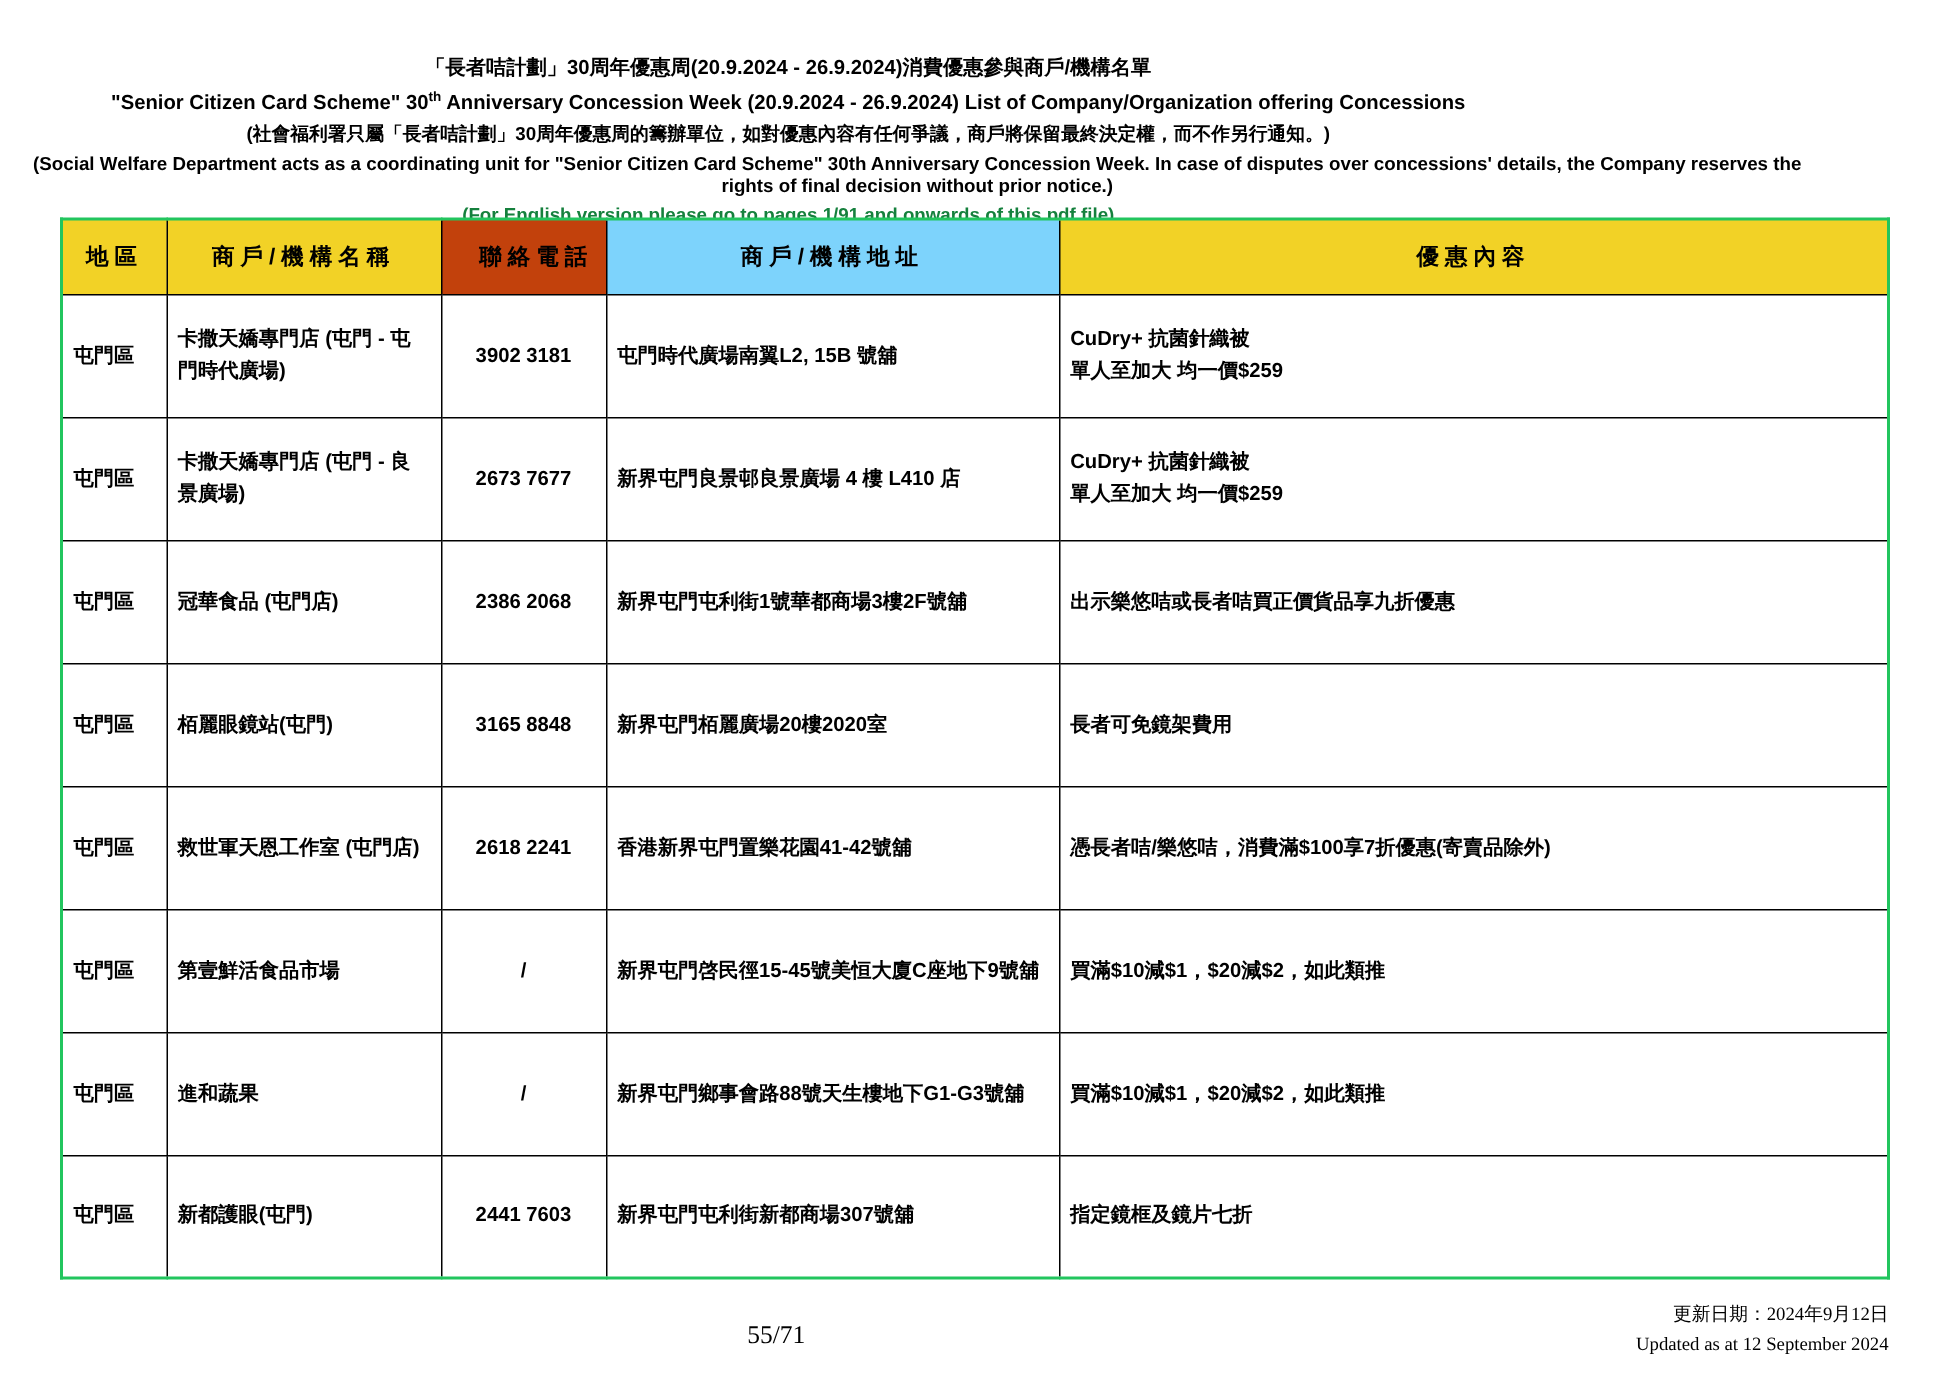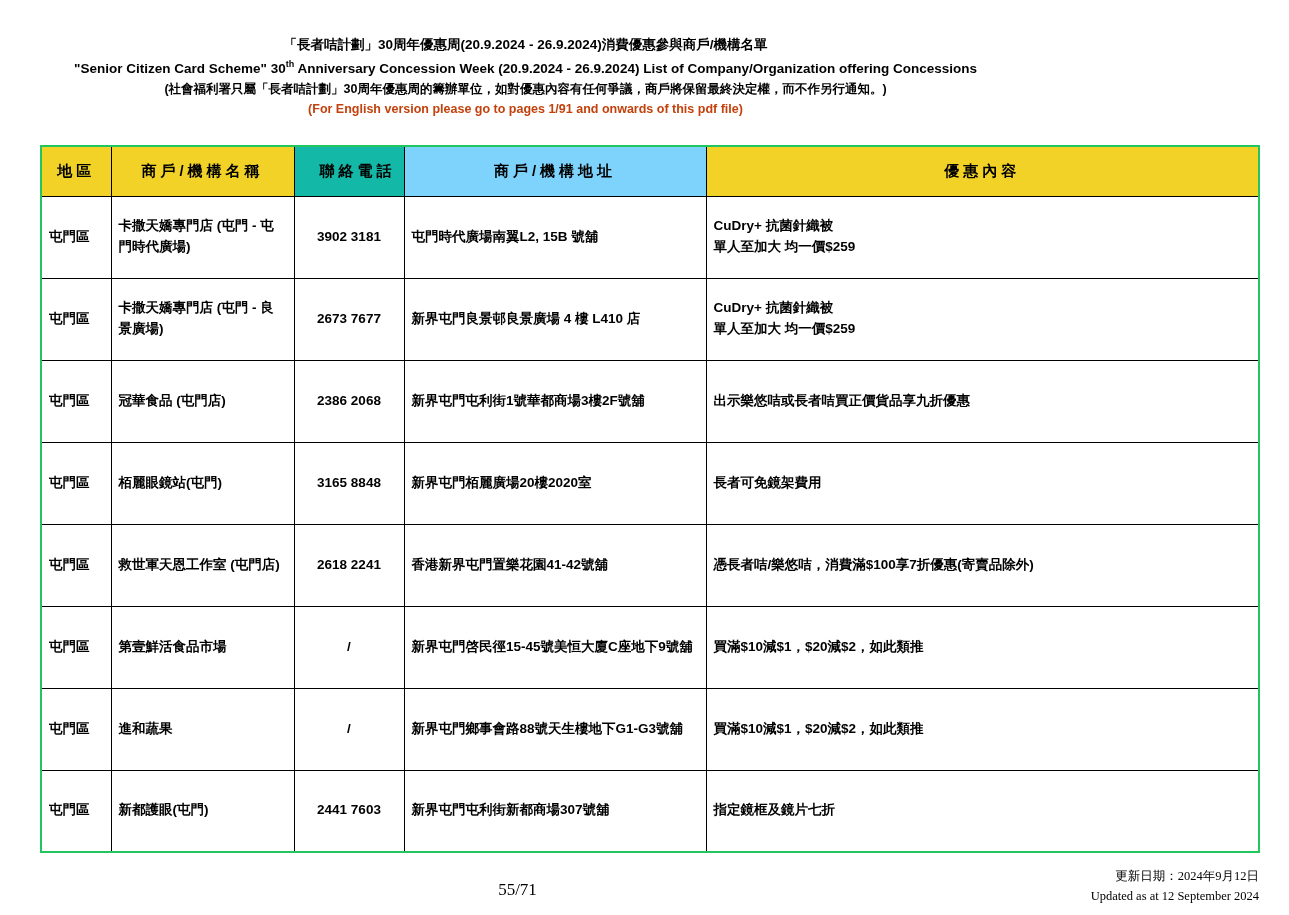--- a/index.html
+++ b/index.html
@@ -78,36 +78,37 @@
     line-height: 20px;
   }
 </style>
 </head>
 <body>
 
 <div class="doc-header">
   <div class="title-zh">「長者咭計劃」30周年優惠周(20.9.2024 - 26.9.2024)消費優惠參與商戶/機構名單</div>
   <div class="title-en"><span>"Senior Citizen Card Scheme" 30</span><sup>th</sup><span> Anniversary Concession Week (20.9.2024 - 26.9.2024) List of Company/Organization offering Concessions</span></div>
   <div class="note-zh">(社會福利署只屬「長者咭計劃」30周年優惠周的籌辦單位，如對優惠內容有任何爭議，商戶將保留最終決定權，而不作另行通知。)</div>
-  <div class="note-red" style="color: #c2410c;">(For English version please go to pages 1/91 and onwards of this pdf file)</div>
+  <div class="note-en">(Social Welfare Department acts as a coordinating unit for "Senior Citizen Card Scheme" 30th Anniversary Concession Week. In case of disputes over concessions' details, the Company reserves the rights of final decision without prior notice.)</div>
+  <div class="note-red" style="color: #15803d;">(For English version please go to pages 1/91 and onwards of this pdf file)</div>
 </div>
 
 <table class="concessions">
   <colgroup>
     <col class="c-district">
       <col class="c-name">
       <col class="c-phone">
       <col class="c-address">
       <col class="c-concession">
   </colgroup>
   <thead>
     <tr>
       <th style="background: rgb(242, 210, 38);">地區</th>
       <th style="background: rgb(242, 210, 38);">商戶/機構名稱</th>
-      <th style="background: #14b8a6; padding-left: 17px;">聯絡電話</th>
+      <th style="background: #c2410c; padding-left: 17px;">聯絡電話</th>
       <th style="background: #7dd3fc;">商戶/機構地址</th>
       <th style="background: rgb(242, 210, 38);">優惠內容</th>
     </tr>
   </thead>
   <tbody>
     <tr>
       <td class="cell-district">屯門區</td>
       <td class="cell-name">卡撒天嬌專門店 (屯門 - 屯門時代廣場)</td>
       <td class="cell-phone">3902 3181</td>
       <td class="cell-address">屯門時代廣場南翼L2, 15B 號舖</td>

